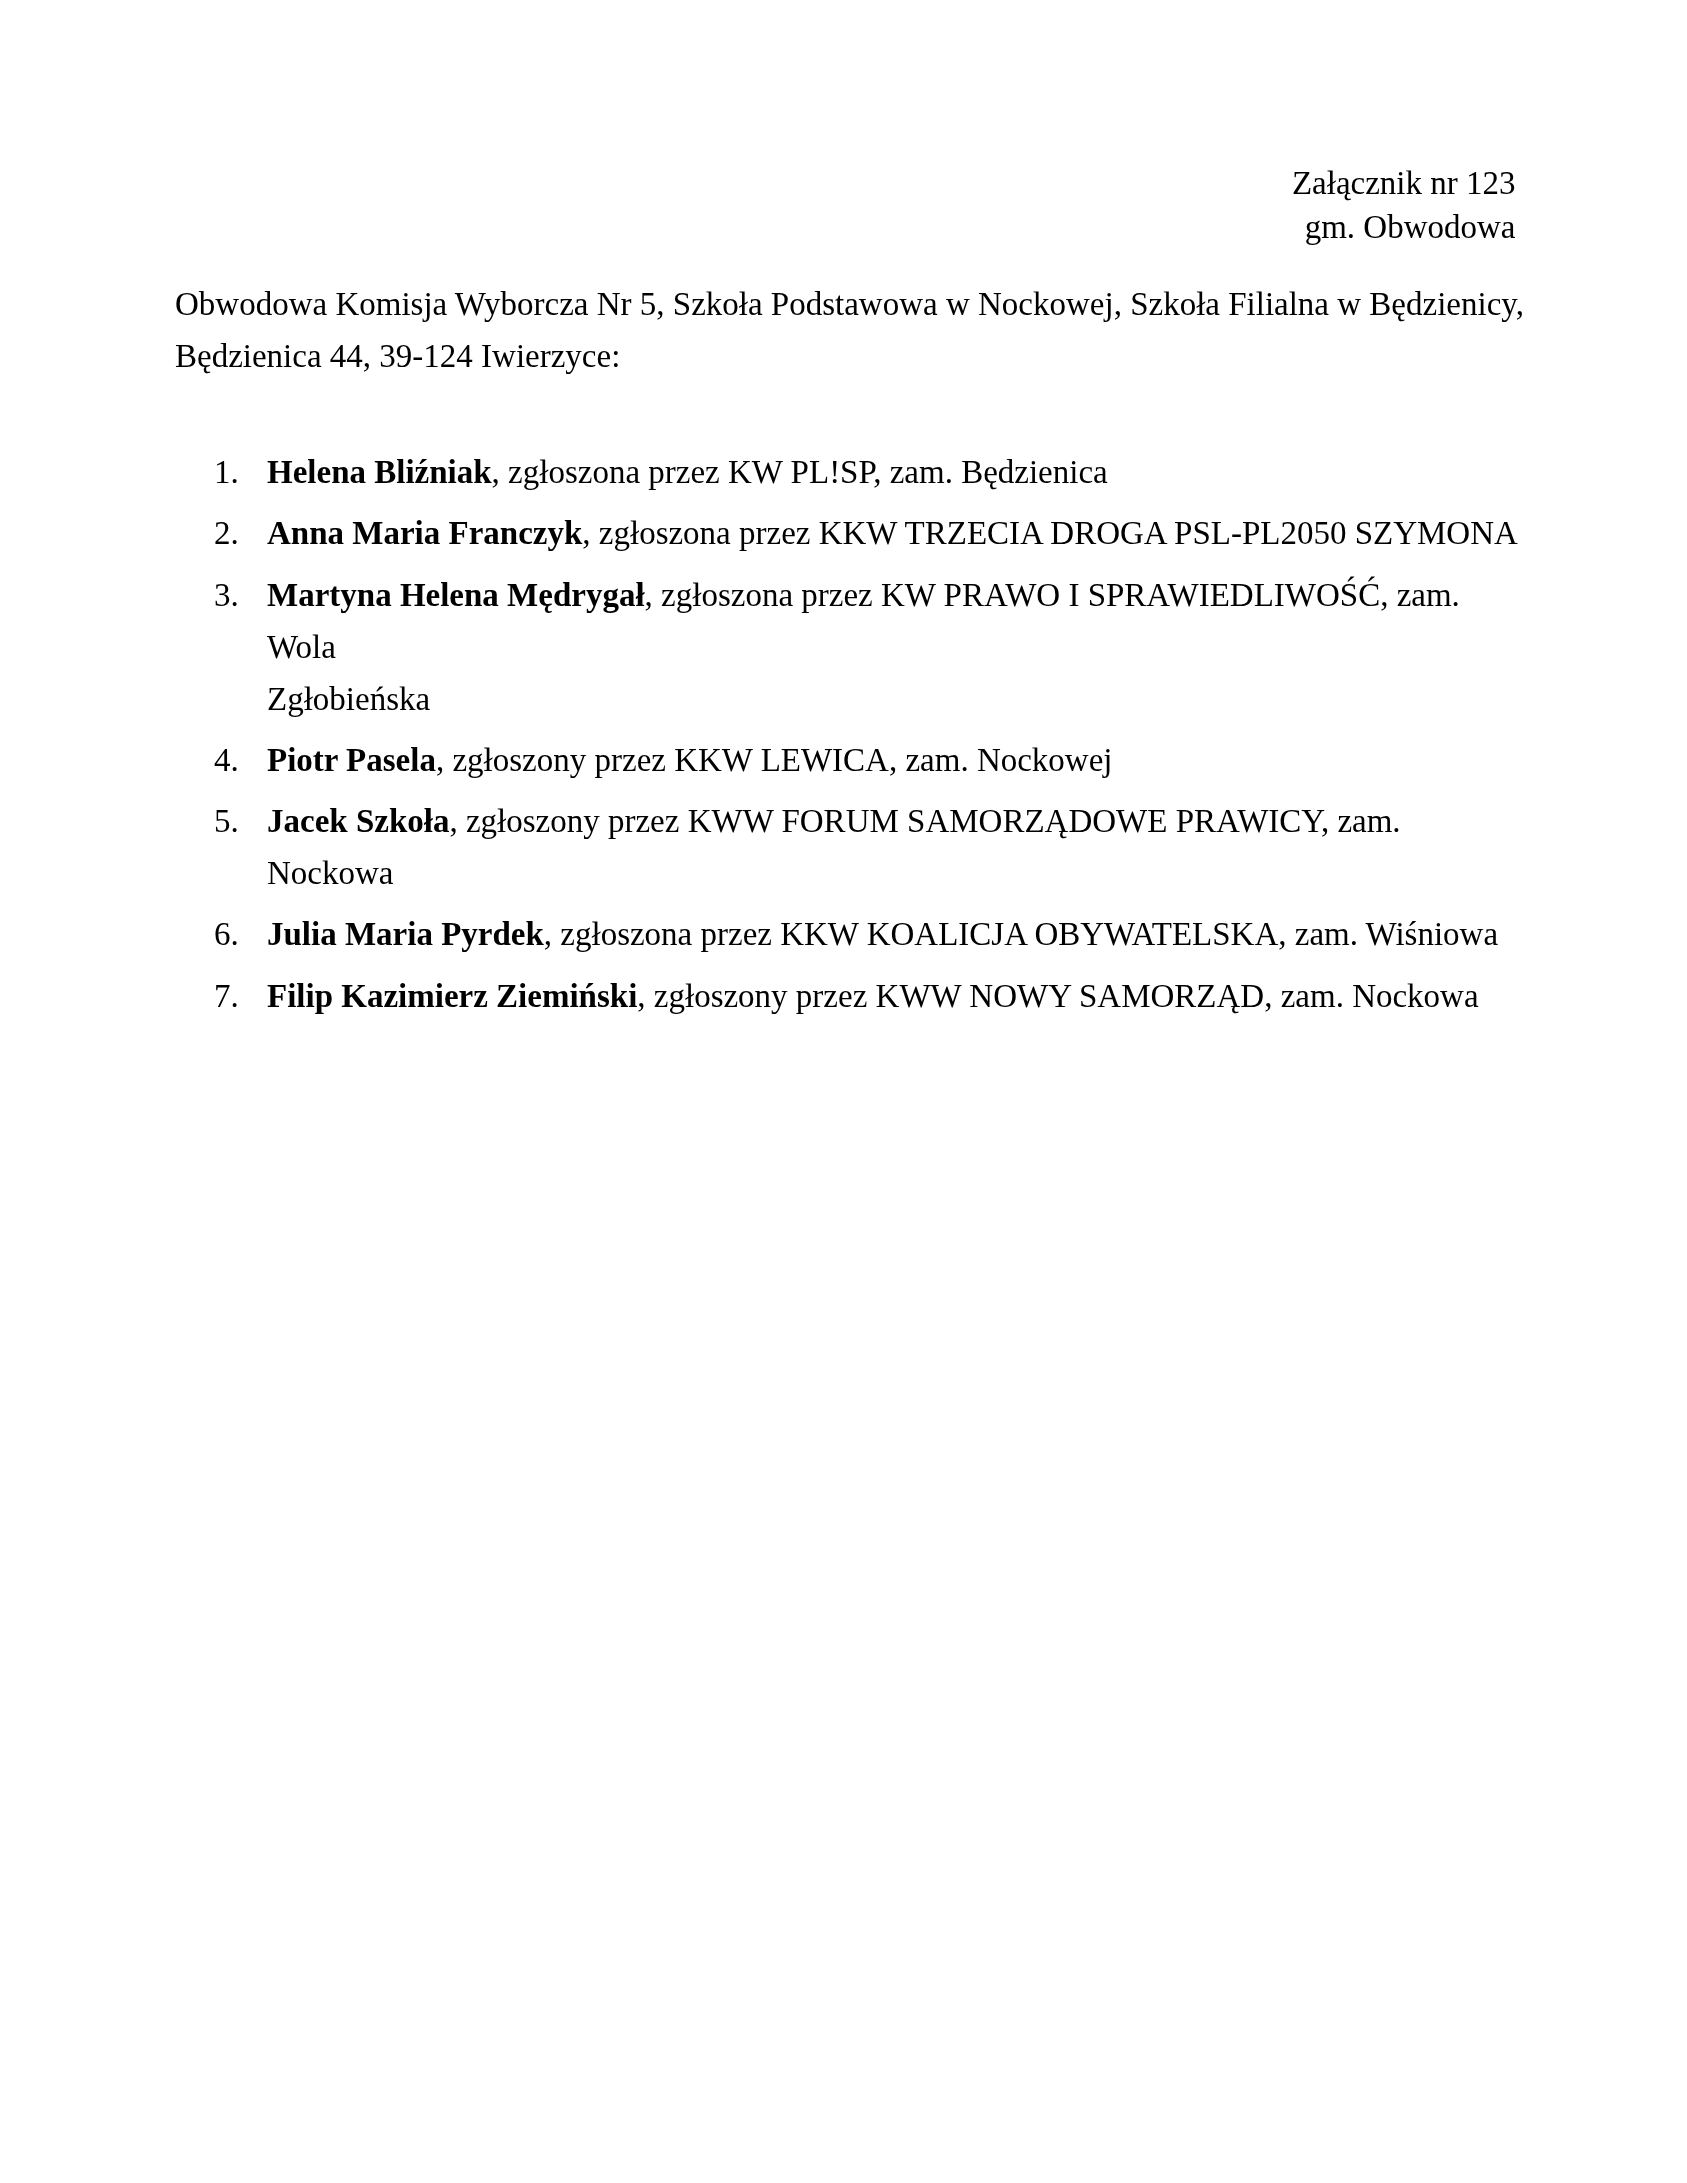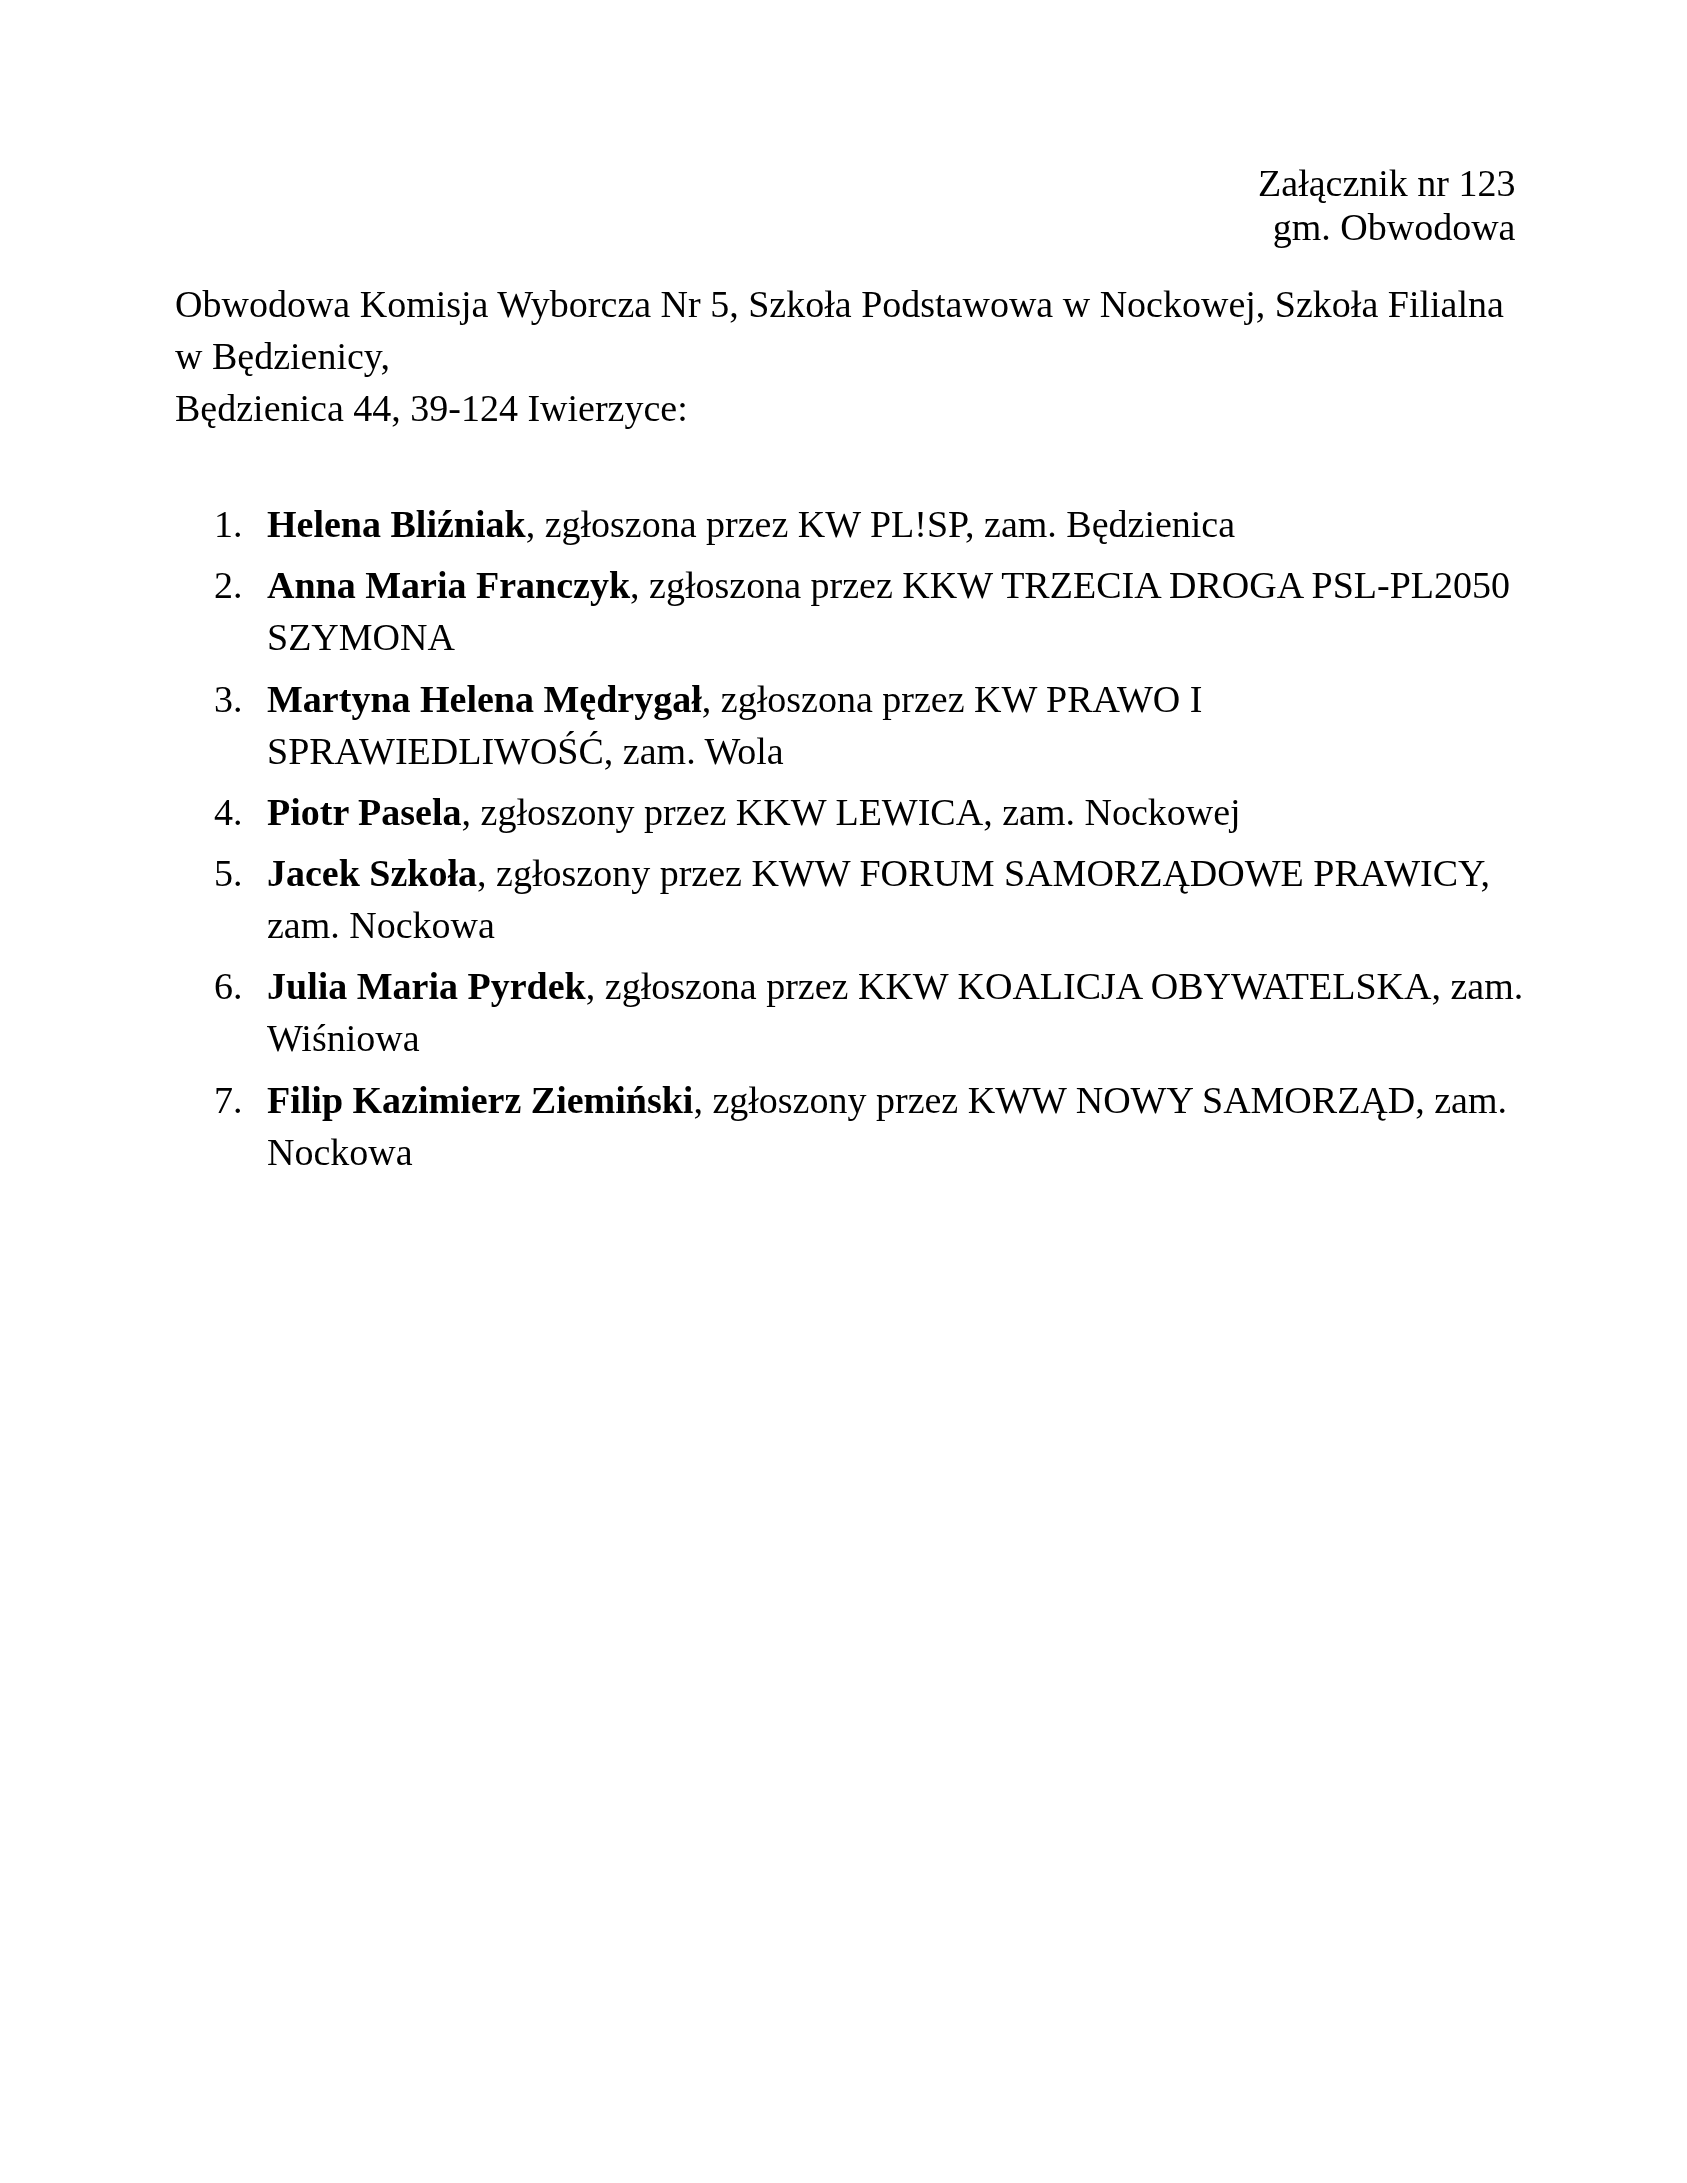--- a/index.html
+++ b/index.html
@@ -7,21 +7,21 @@
     padding: 0;
     background: #ffffff;
   }
   .page {
     position: relative;
     width: 1687px;
     height: 2183px;
     background: #ffffff;
     color: #000000;
     font-family: "Liberation Serif", "DejaVu Serif", serif;
-    font-size: 38px;
+    font-size: 33px;
     overflow: hidden;
     box-sizing: border-box;
   }
   .content {
     box-sizing: border-box;
     padding: 161px 155px 0 162px;
   }
   .corner-header {
     text-align: right;
     line-height: 44px;
@@ -84,20 +84,21 @@
       <li class="member">
         <span class="num">2.</span>
         <span class="member-text">
             <span class="line"><b>Anna Maria Franczyk</b><span>, zgłoszona przez KKW TRZECIA DROGA PSL-PL2050 SZYMONA</span></span>
           </span>
       </li>
       <li class="member">
         <span class="num">3.</span>
         <span class="member-text">
             <span class="line"><b>Martyna Helena Mędrygał</b><span>, zgłoszona przez KW PRAWO I SPRAWIEDLIWOŚĆ, zam. Wola</span></span>
+            <span class="line">Zgłobieńska</span>
           </span>
       </li>
       <li class="member">
         <span class="num">4.</span>
         <span class="member-text">
             <span class="line"><b>Piotr Pasela</b><span>, zgłoszony przez KKW LEWICA, zam. Nockowej</span></span>
             <span class="line"></span>
           </span>
       </li>
       <li class="member">

